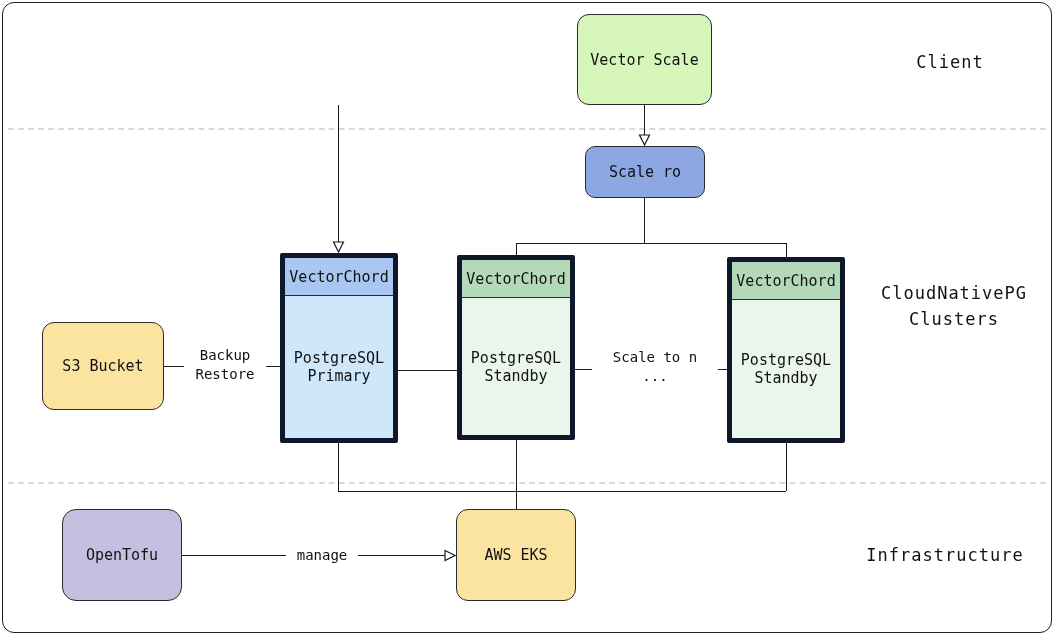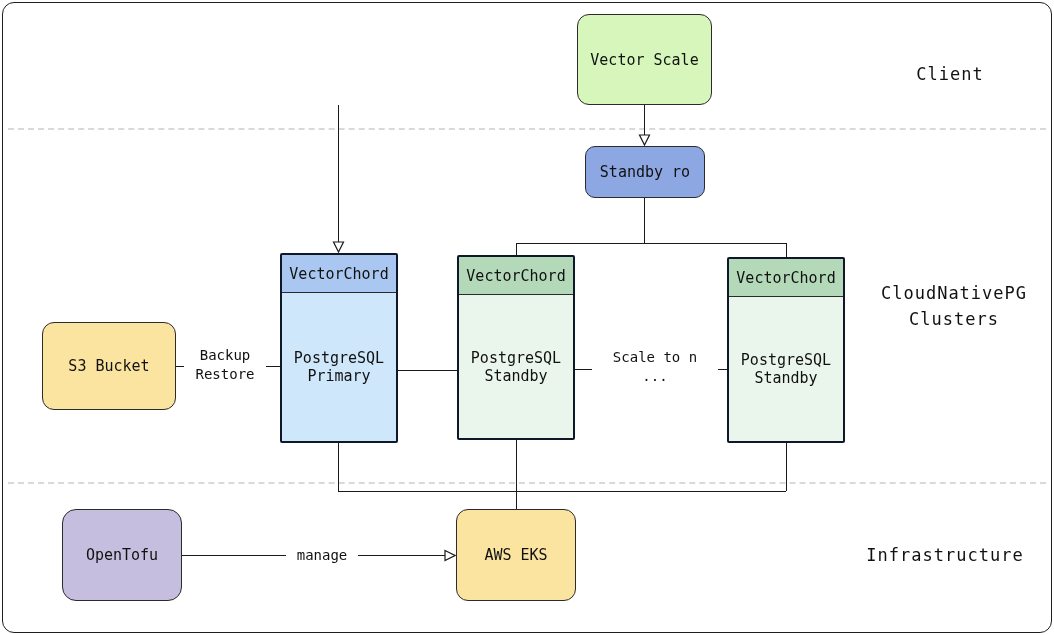--- a/index.html
+++ b/index.html
@@ -25,21 +25,21 @@
     display:flex;align-items:center;justify-content:center;
     text-align:center;font-size:15px;white-space:pre-line;
     box-sizing:border-box;
   }
   .rounded{border-radius:12px;}
   .green{background:#d6f6bb;}
   .blue{background:#8da7e3;}
   .yellow{background:#fbe3a0;}
   .purple{background:#c6bedf;}
   .dbbox{
-    position:absolute;border:2px solid #0f172a;border-radius:2px;
+    position:absolute;border:5px solid #0f172a;border-radius:2px;
     display:flex;flex-direction:column;box-sizing:border-box;
     font-size:15px;
   }
   .dbbox .hdr{
     height:37px;flex:0 0 37px;
     display:flex;align-items:center;justify-content:center;
     border-bottom:1px solid #2b2b2b;
   }
   .hdr-blue{background:#a9c7f0;}
   .hdr-green{background:#b3d9b8;}
@@ -65,21 +65,21 @@
 </head>
 <body>
 
 <div id="canvas">
 
   <div class="frame"></div>
 
   <div class="sep" style="top:128px;"></div>
   <div class="sep" style="top:482px;"></div>
 
-  <div class="section-label" style="left:870px;top:62px;width:160px;">Client</div>
+  <div class="section-label" style="left:870px;top:50px;width:160px;">Client</div>
   <div class="section-label" style="left:868px;top:281px;width:172px;">CloudNativePG
 Clusters</div>
   <div class="section-label" style="left:850px;top:543px;width:190px;">Infrastructure</div>
 
   <div class="v-line" style="left:338px;top:105px;height:137px;"></div>
   <svg class="arrow" style="left:332px;top:241px;" width="13" height="12">
     <polygon points="1.5,1 11.5,1 6.5,11" fill="#ffffff" stroke="#1a1a1a" stroke-width="1.2"></polygon>
   </svg>
 
   <div class="v-line" style="left:644px;top:105px;height:30px;"></div>
@@ -109,39 +109,39 @@
 
   <div class="h-line" style="left:182px;top:555px;width:263px;"></div>
   <div class="edge-label" style="left:286px;top:546px;width:64px;">manage</div>
   <svg class="arrow" style="left:444px;top:549px;" width="12" height="13">
     <polygon points="1,1.5 11,6.5 1,11.5" fill="#ffffff" stroke="#1a1a1a" stroke-width="1.2"></polygon>
   </svg>
 
 
   <div class="node rounded green" style="left:577px;top:14px;width:135px;height:91px;">Vector Scale</div>
 
-  <div class="node rounded blue" style="left:585px;top:146px;width:120px;height:52px;border-radius:10px;">Standby ro</div>
+  <div class="node rounded blue" style="left:585px;top:146px;width:120px;height:52px;border-radius:10px;">Scale ro</div>
 
   <div class="dbbox" style="left:280px;top:253px;width:118px;height:190px;">
     <div class="hdr hdr-blue">VectorChord</div>
     <div class="bd body-blue">PostgreSQL
 Primary</div>
   </div>
 
   <div class="dbbox" style="left:457px;top:255px;width:118px;height:185px;">
     <div class="hdr hdr-green">VectorChord</div>
     <div class="bd body-green">PostgreSQL
 Standby</div>
   </div>
 
   <div class="dbbox" style="left:727px;top:257px;width:118px;height:186px;">
     <div class="hdr hdr-green">VectorChord</div>
     <div class="bd body-green">PostgreSQL
 Standby</div>
   </div>
 
-  <div class="node rounded yellow" style="left:42px;top:322px;width:134px;height:88px;">S3 Bucket</div>
+  <div class="node rounded yellow" style="left:42px;top:322px;width:122px;height:88px;">S3 Bucket</div>
 
   <div class="node rounded purple" style="left:62px;top:509px;width:120px;height:92px;border-radius:14px;">OpenTofu</div>
 
   <div class="node rounded yellow" style="left:456px;top:509px;width:120px;height:92px;">AWS EKS</div>
 
 </div>
 
 </body></html>

